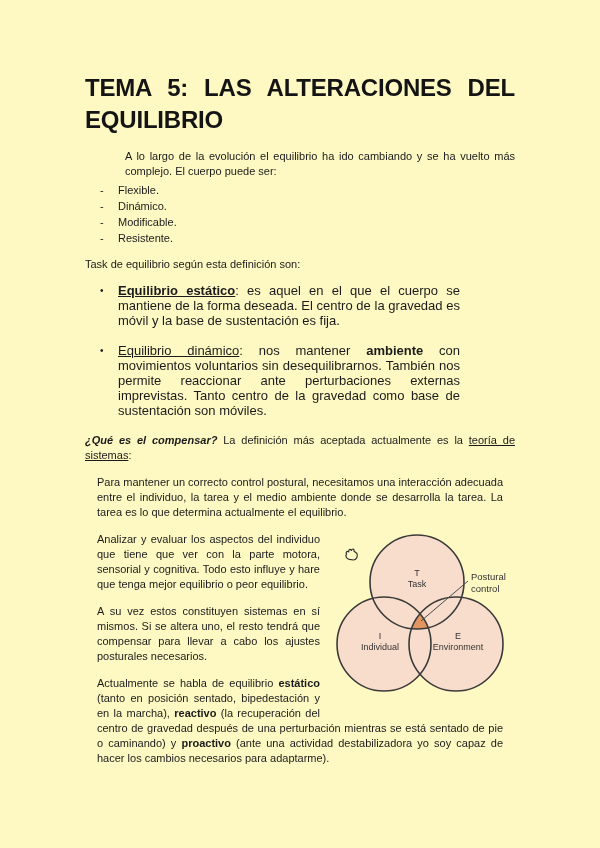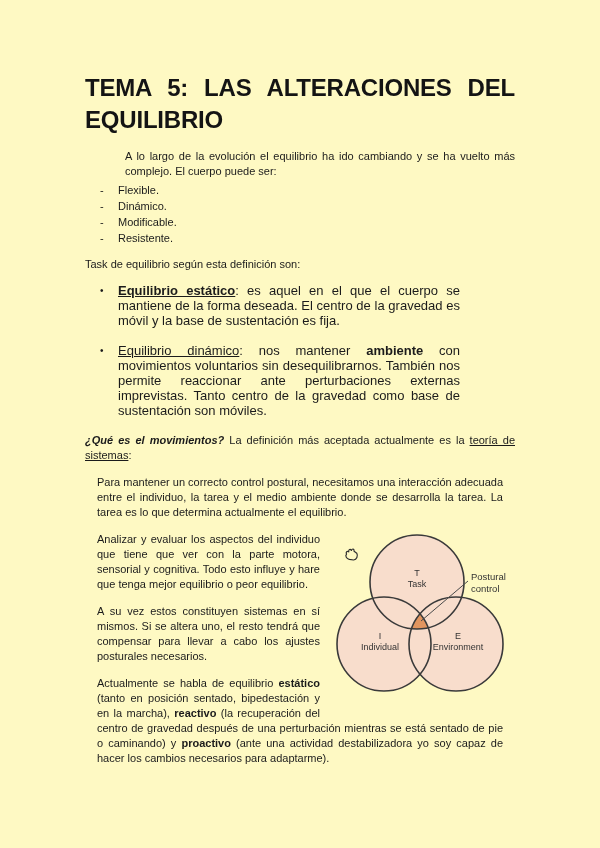--- a/index.html
+++ b/index.html
@@ -75,21 +75,21 @@
     <div class="bullet-item">
       <span class="marker">•</span>
       <span class="bullet-text"><span class="b u">Equilibrio estático</span><span>: es aquel en el que el cuerpo se mantiene de la forma deseada. El centro de la gravedad es móvil y la base de sustentación es fija.</span></span>
     </div>
     <div class="bullet-item">
       <span class="marker">•</span>
       <span class="bullet-text"><span class="u">Equilibrio dinámico</span><span>: nos mantener </span><span class="b">ambiente</span><span> con movimientos voluntarios sin desequilibrarnos. También nos permite reaccionar ante perturbaciones externas imprevistas. Tanto centro de la gravedad como base de sustentación son móviles.</span></span>
     </div>
   </div>
 
-  <p class="question-line"><span class="b i">¿Qué es el movimientos?</span><span> La definición más aceptada actualmente es la </span><span class="u">teoría de sistemas</span><span>:</span></p>
+  <p class="question-line"><span class="b i">¿Qué es el compensar?</span><span> La definición más aceptada actualmente es la </span><span class="u">teoría de sistemas</span><span>:</span></p>
 
   <div class="body-flow">
     <p><span>Para mantener un correcto control postural, necesitamos una interacción adecuada entre el individuo, la tarea y el medio ambiente donde se desarrolla la tarea. La tarea es lo que determina actualmente el equilibrio.</span></p>
 
     <div class="diagram">
       <svg width="205" height="172" viewBox="0 0 205 172">
         <defs>
           <clipPath id="clip-top">
               <circle cx="85" cy="52" r="47"></circle>
             </clipPath>

